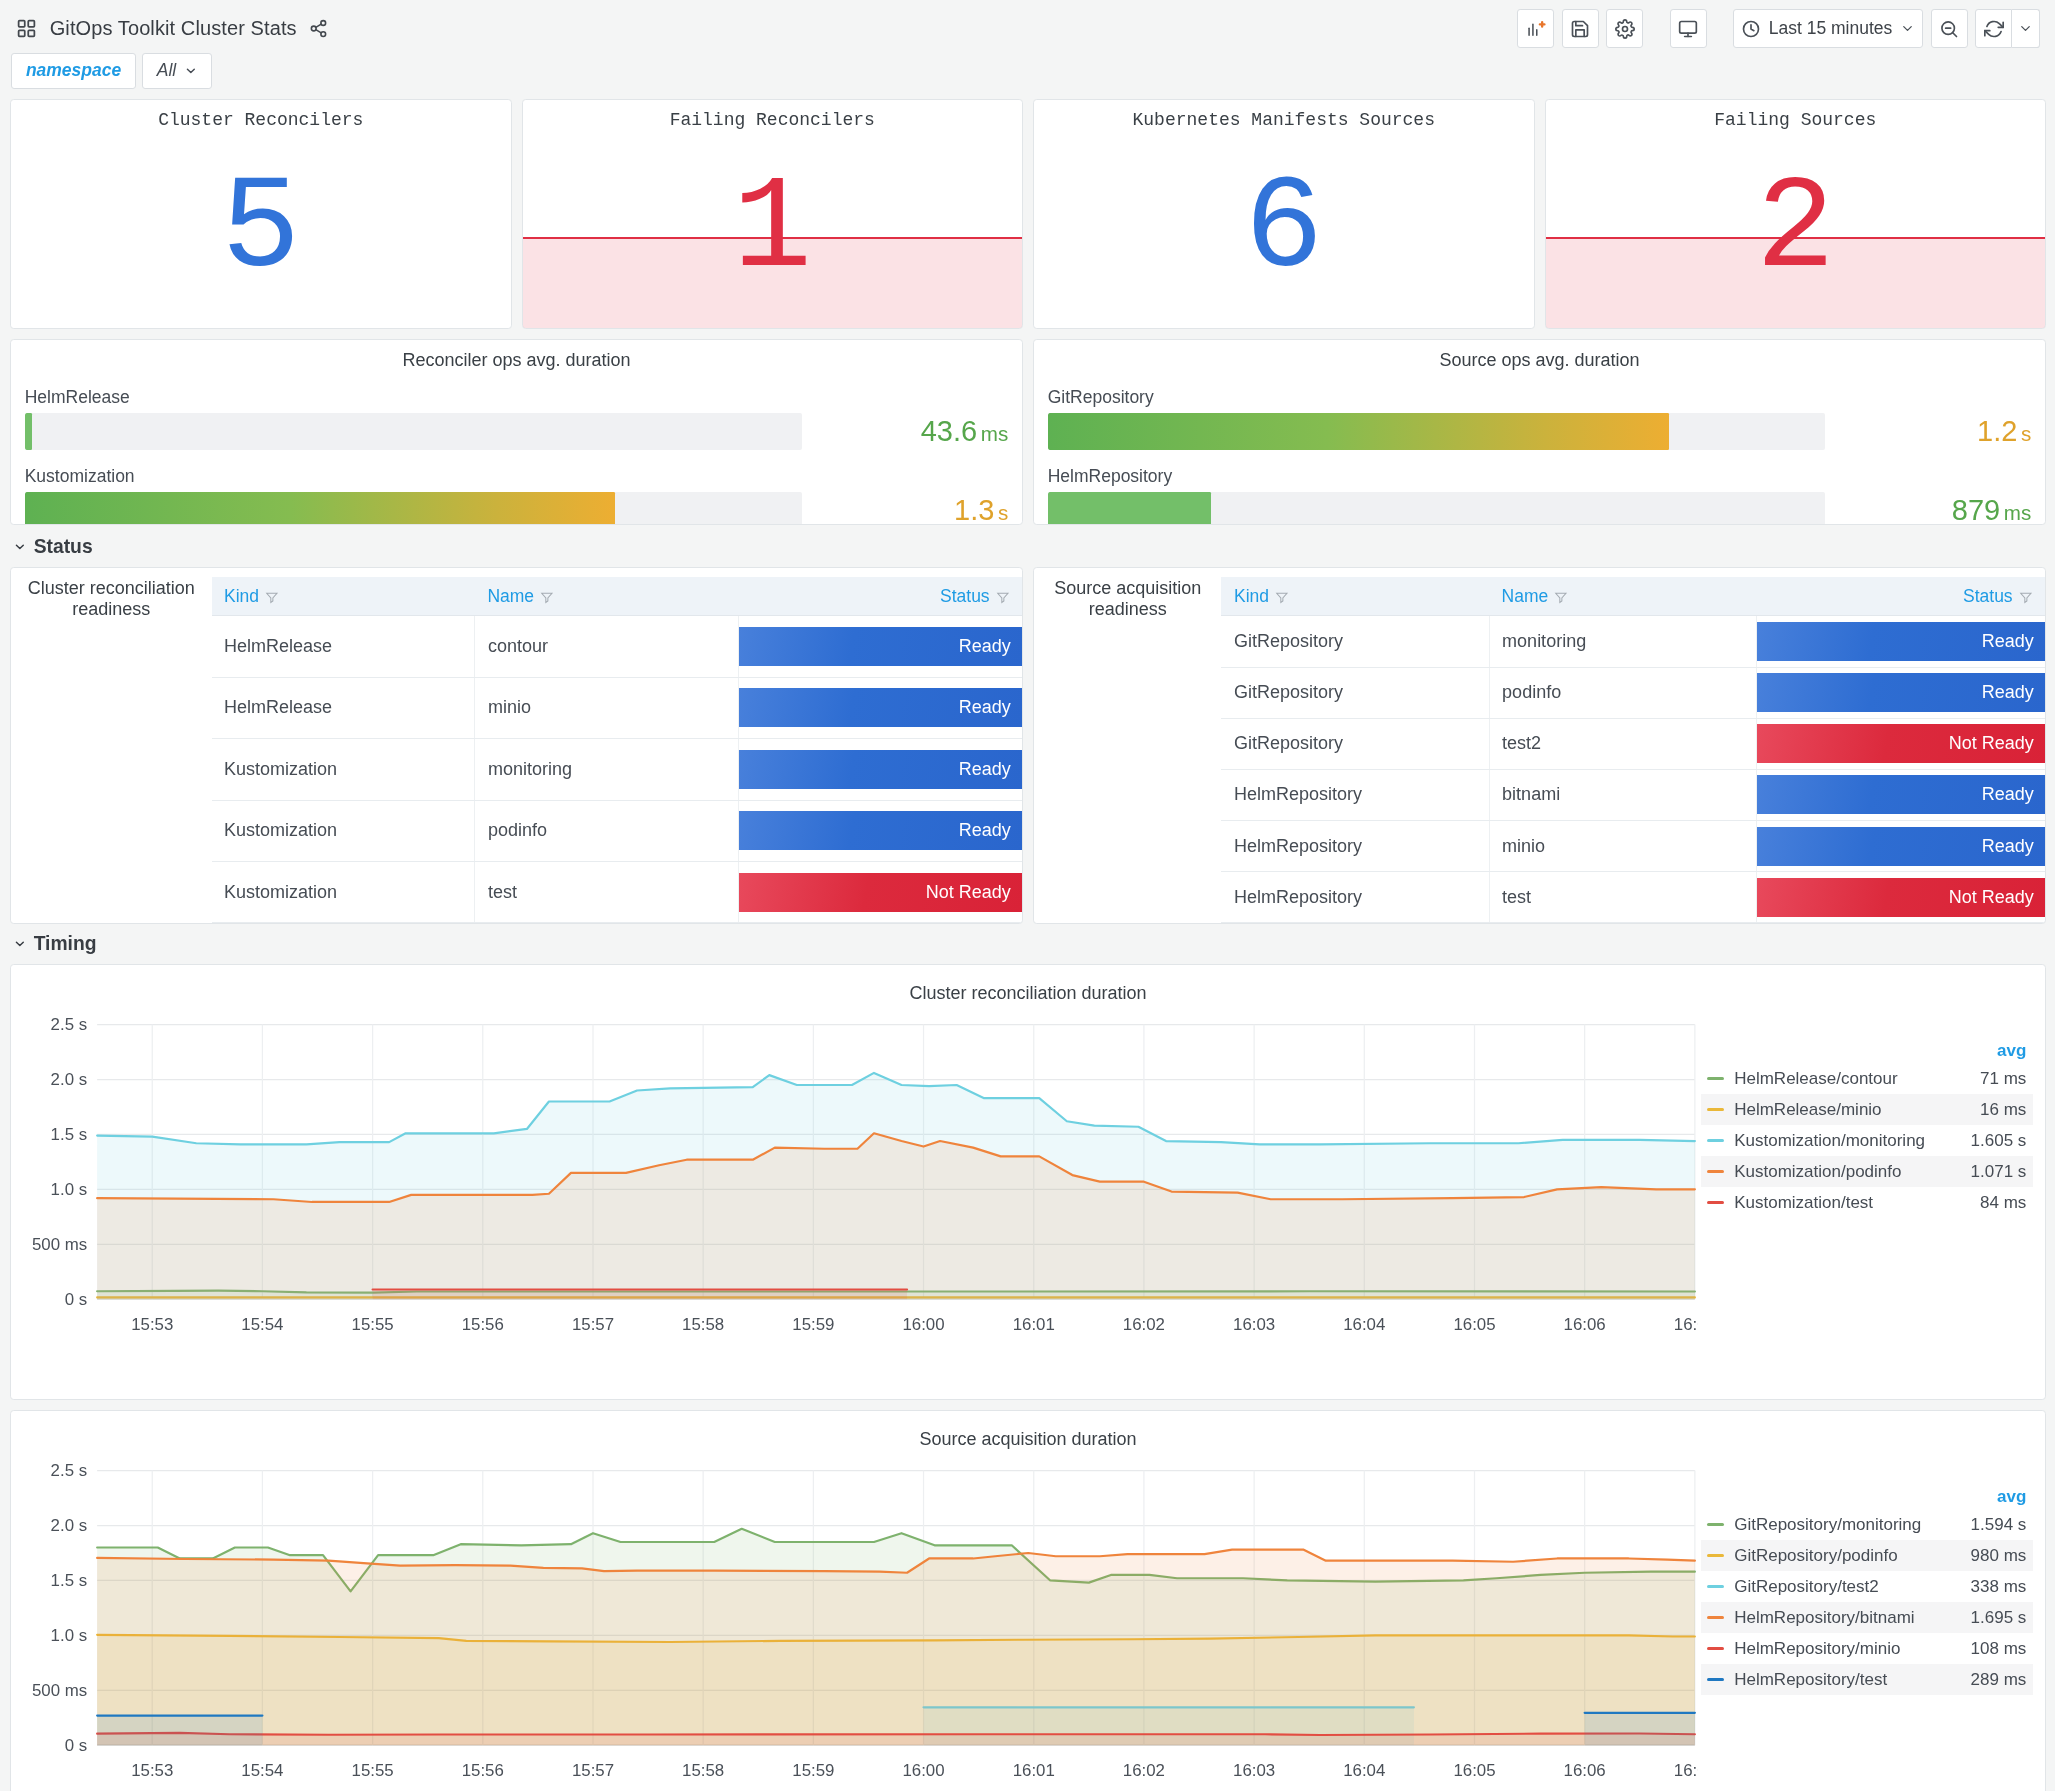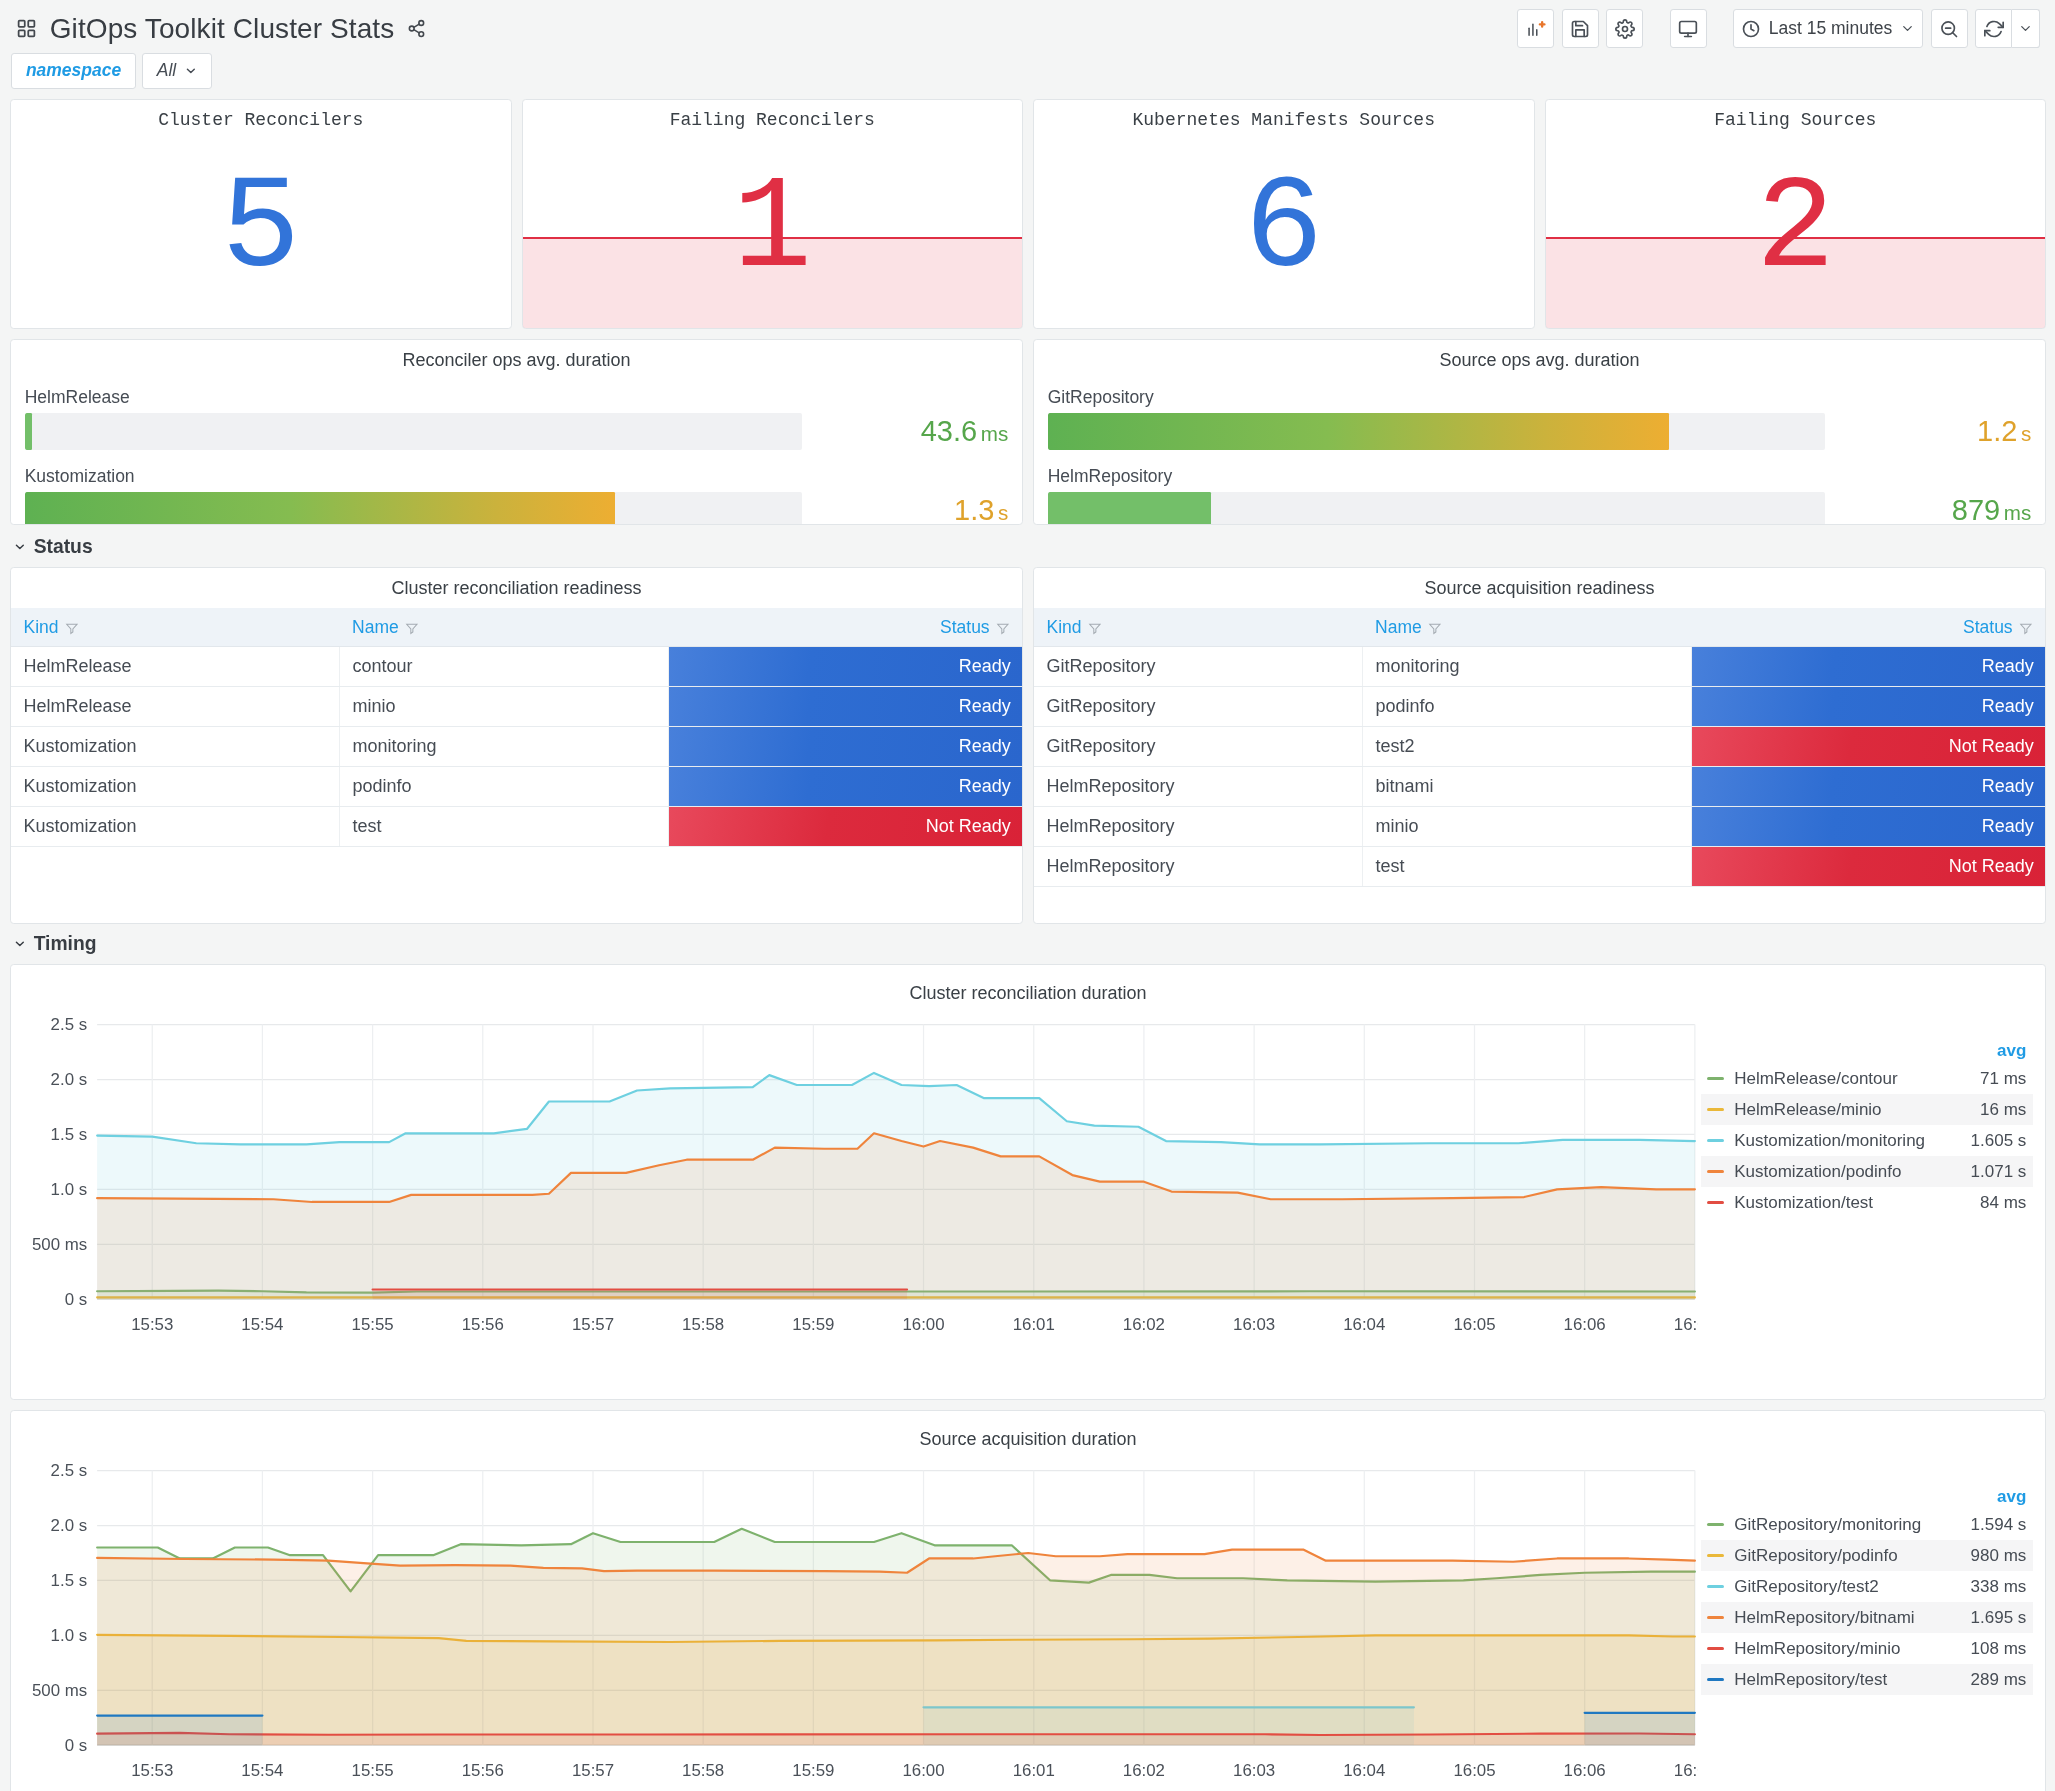--- a/index.html
+++ b/index.html
@@ -6,21 +6,21 @@
   html,body { width:2056px; height:1791px; }
   body {
     font-family:"Liberation Sans","DejaVu Sans",sans-serif;
     background:#F4F5F5; color:#464C54; overflow:hidden;
   }
   .dashboard { width:2056px; height:1791px; padding:8.7px 10px 0 10px; }
 
   
   .dash-header { display:flex; align-items:center; justify-content:space-between; height:40px; padding:0 6.2px; }
   .dash-header-left { display:flex; align-items:center; gap:12.5px; }
-  .dash-title { font-size:28px; font-weight:500; color:#383D43; letter-spacing:0.1px; }
+  .dash-title { font-size:20px; font-weight:500; color:#383D43; letter-spacing:0.1px; }
   .icon { display:inline-flex; align-items:center; justify-content:center; }
   .icon svg { stroke:#43484E; fill:none; stroke-width:2; stroke-linecap:round; stroke-linejoin:round; }
   .dash-header-right { display:flex; align-items:center; gap:7.5px; }
   .tb-btn {
     height:39px; min-width:36px; padding:0 7.5px; background:#fff;
     border:0.9px solid #D9DDE1; border-radius:3.1px; display:inline-flex;
     align-items:center; justify-content:center; gap:7.5px; cursor:pointer;
     font-size:17.5px; color:#3E4349;
   }
   .tb-btn svg { width:20px; height:20px; stroke:#4A5057; fill:none; stroke-width:2; stroke-linecap:round; stroke-linejoin:round; }
@@ -69,21 +69,21 @@
   .gauge-value.green { color:#56A64B; }
   .gauge-value.orange { color:#DFA22B; }
 
   
   .section-header { display:flex; align-items:center; gap:7.5px; height:27.5px; margin:3.7px 0 6.2px 2.5px;
     font-size:19.3px; font-weight:700; color:#383D43; cursor:pointer; }
   .section-header svg { width:13.7px; height:13.7px; stroke:#383D43; fill:none; stroke-width:2.5; stroke-linecap:round; stroke-linejoin:round; }
 
   
   .table-row { height:357px; margin-bottom:6.2px; }
-  .panel.table-panel { flex:1; display:flex; flex-direction:column; }
+  .panel.table-panel { flex:1; display:flex; flex-direction:row; }
   .gtable { width:100%; border-collapse:collapse; margin-top:8.7px; table-layout:fixed; }
   .gtable th { background:#EEF3F8; height:39px; font-size:17.5px; font-weight:400; color:#1F9BE4;
     text-align:left; padding:0 0 0 12.5px; border-bottom:1.2px solid #E2E7EC; cursor:pointer; }
   .gtable th.col-status { text-align:right; padding:0 12.5px 0 0; }
   .gtable th .funnel { display:inline-block; vertical-align:-2.5px; margin-left:6.2px; }
   .gtable td { height:39px; font-size:18px; color:#464C54; padding-left:12.5px;
     border-bottom:1.2px solid #E8ECEF; border-right:1.2px solid #EDF0F2; }
   .gtable td.cell-status { padding:0; border-right:none; }
   .status-pill { width:100%; height:39px; line-height:39px; text-align:right; padding-right:11.2px;
     color:#fff; font-size:18px; }

